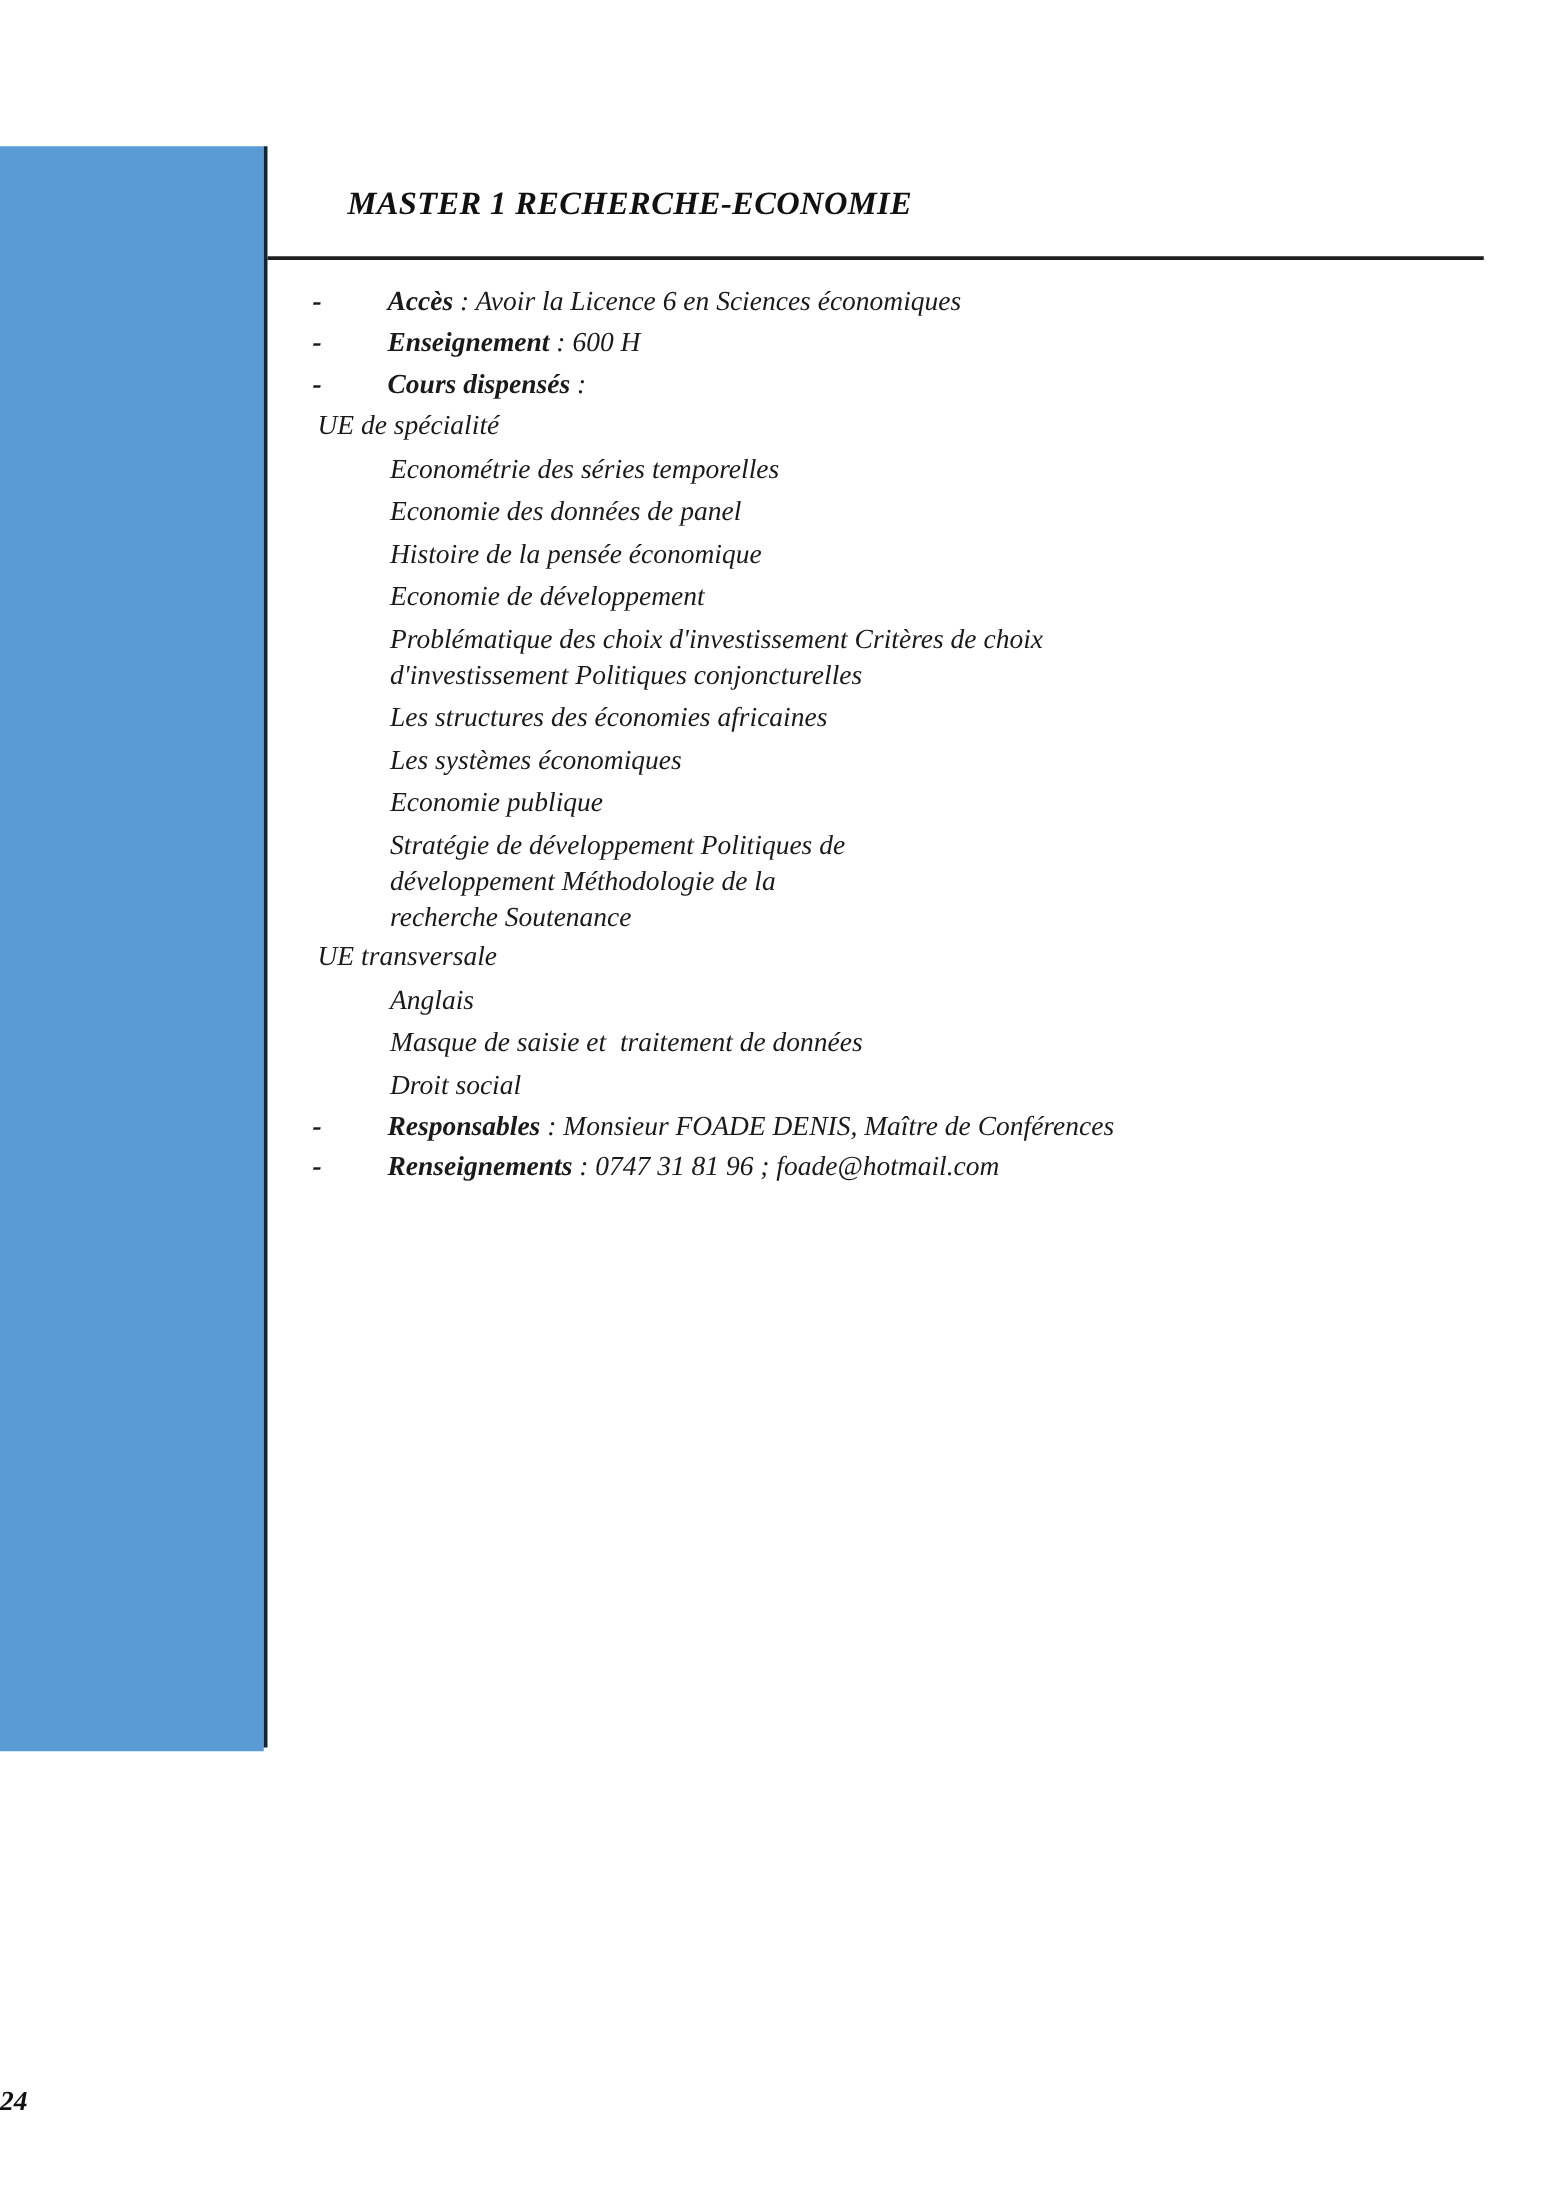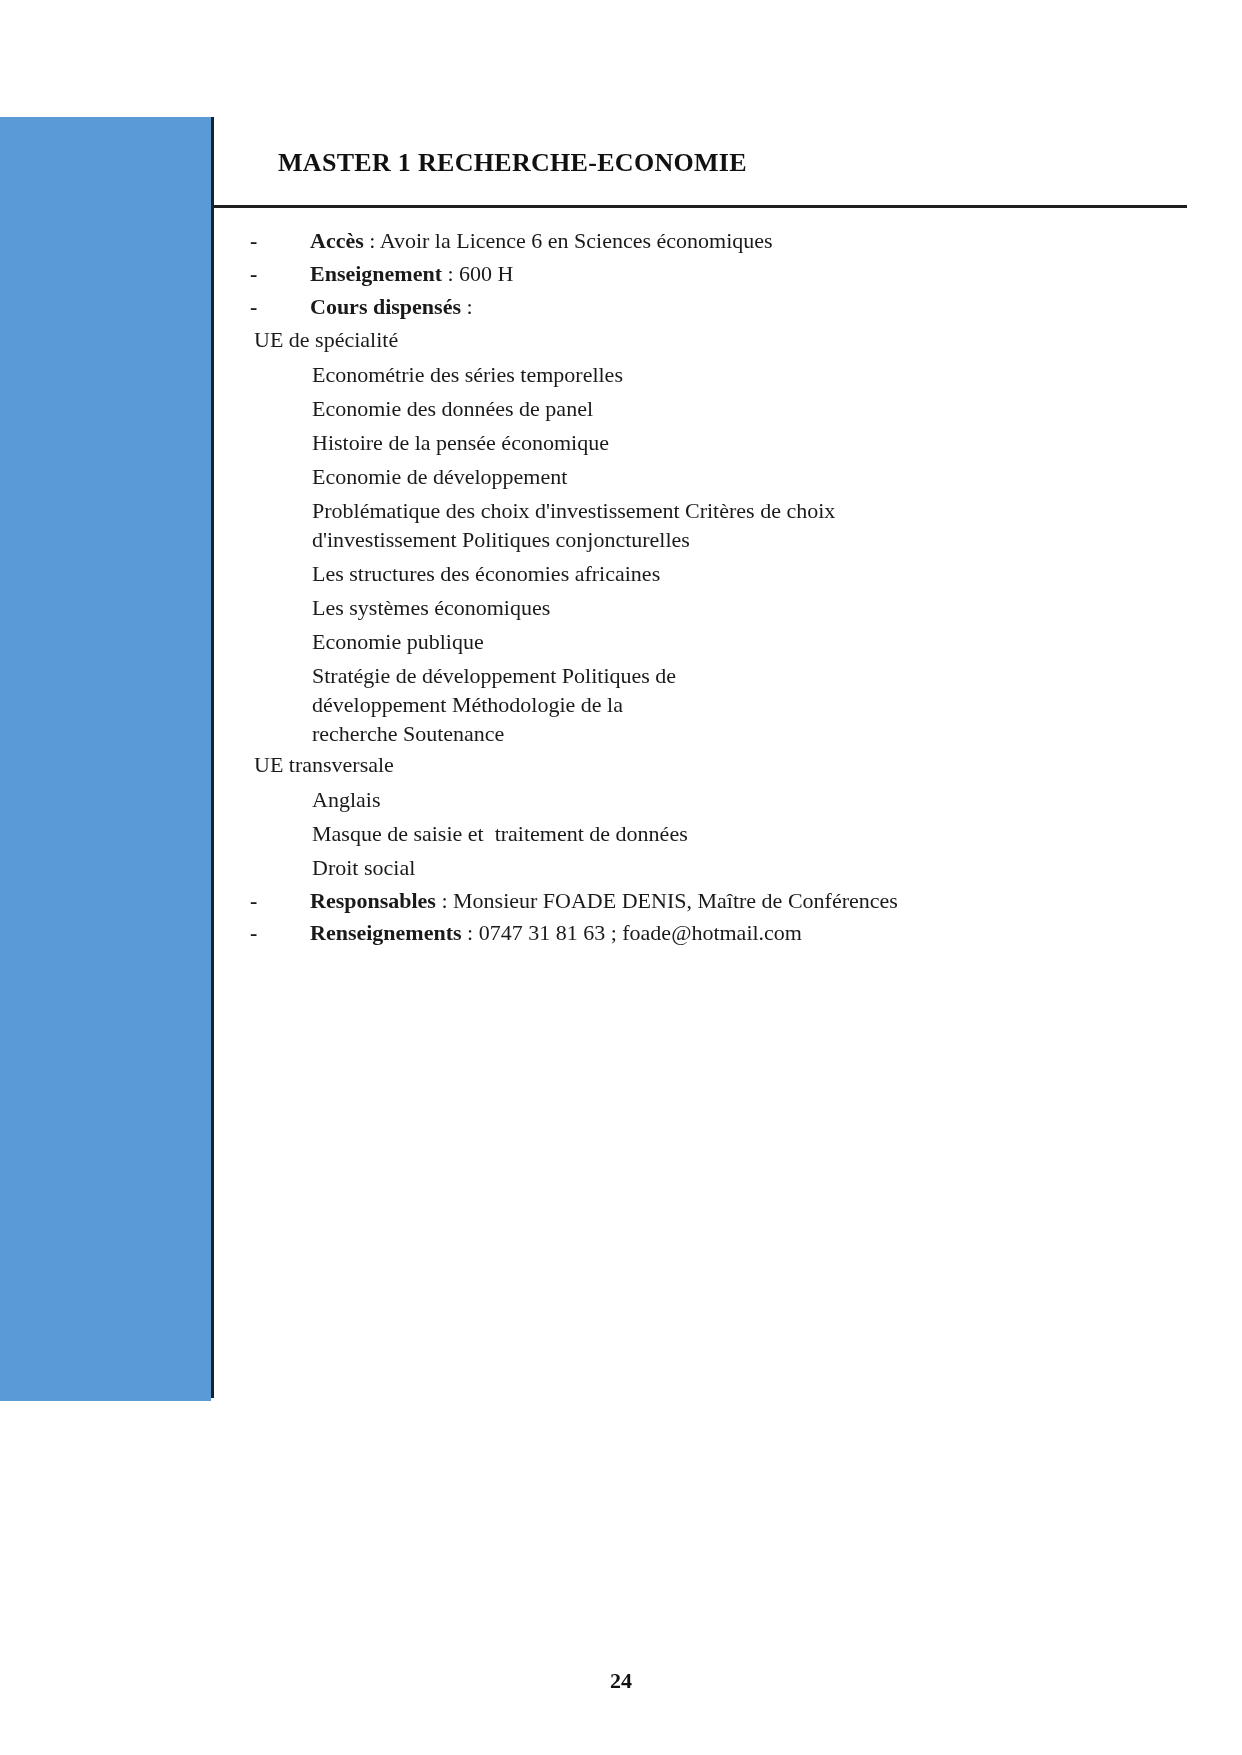--- a/index.html
+++ b/index.html
@@ -5,20 +5,21 @@
   * { margin: 0; padding: 0; box-sizing: border-box; }
   html, body { background: #ffffff; }
   body { font-family: "Liberation Serif", "DejaVu Serif", serif; }
 
   .page {
     position: relative;
     width: 1242px;
     height: 1755px;
     background: #ffffff;
     overflow: hidden;
+    font-style: italic;
   }
 
   
   .accent-bar {
     position: absolute;
     left: 0;
     top: 117px;
     width: 211px;
     height: 1284px;
     background: #5B9BD5;
@@ -90,21 +91,20 @@
   }
 
   .contact-block { margin-top: 3px; }
   .contact-block .bullet-row { line-height: 32px; }
 
   .page-number {
     position: absolute;
     left: 0;
     right: 0;
     top: 1668px;
-    text-align: center;
     font-size: 22px;
     font-weight: bold;
     color: #111111;
   }
 </style>
 </head>
 <body>
 
 <div class="page">
 
@@ -174,21 +174,21 @@
       <div class="course-line">Droit social</div>
     </div>
 
     <div class="contact-block">
       <div class="bullet-row">
         <span class="bullet-dash">-</span>
         <span class="bullet-text"><span class="bullet-label">Responsables</span><span> : Monsieur FOADE DENIS, Maître de Conférences</span></span>
       </div>
       <div class="bullet-row">
         <span class="bullet-dash">-</span>
-        <span class="bullet-text"><span class="bullet-label">Renseignements</span><span> : 0747 31 81 63 ; foade@hotmail.com</span></span>
+        <span class="bullet-text"><span class="bullet-label">Renseignements</span><span> : 0747 31 81 96 ; foade@hotmail.com</span></span>
       </div>
     </div>
 
   </div>
 
   <div class="page-number">24</div>
 
 </div>
 
 </body></html>

